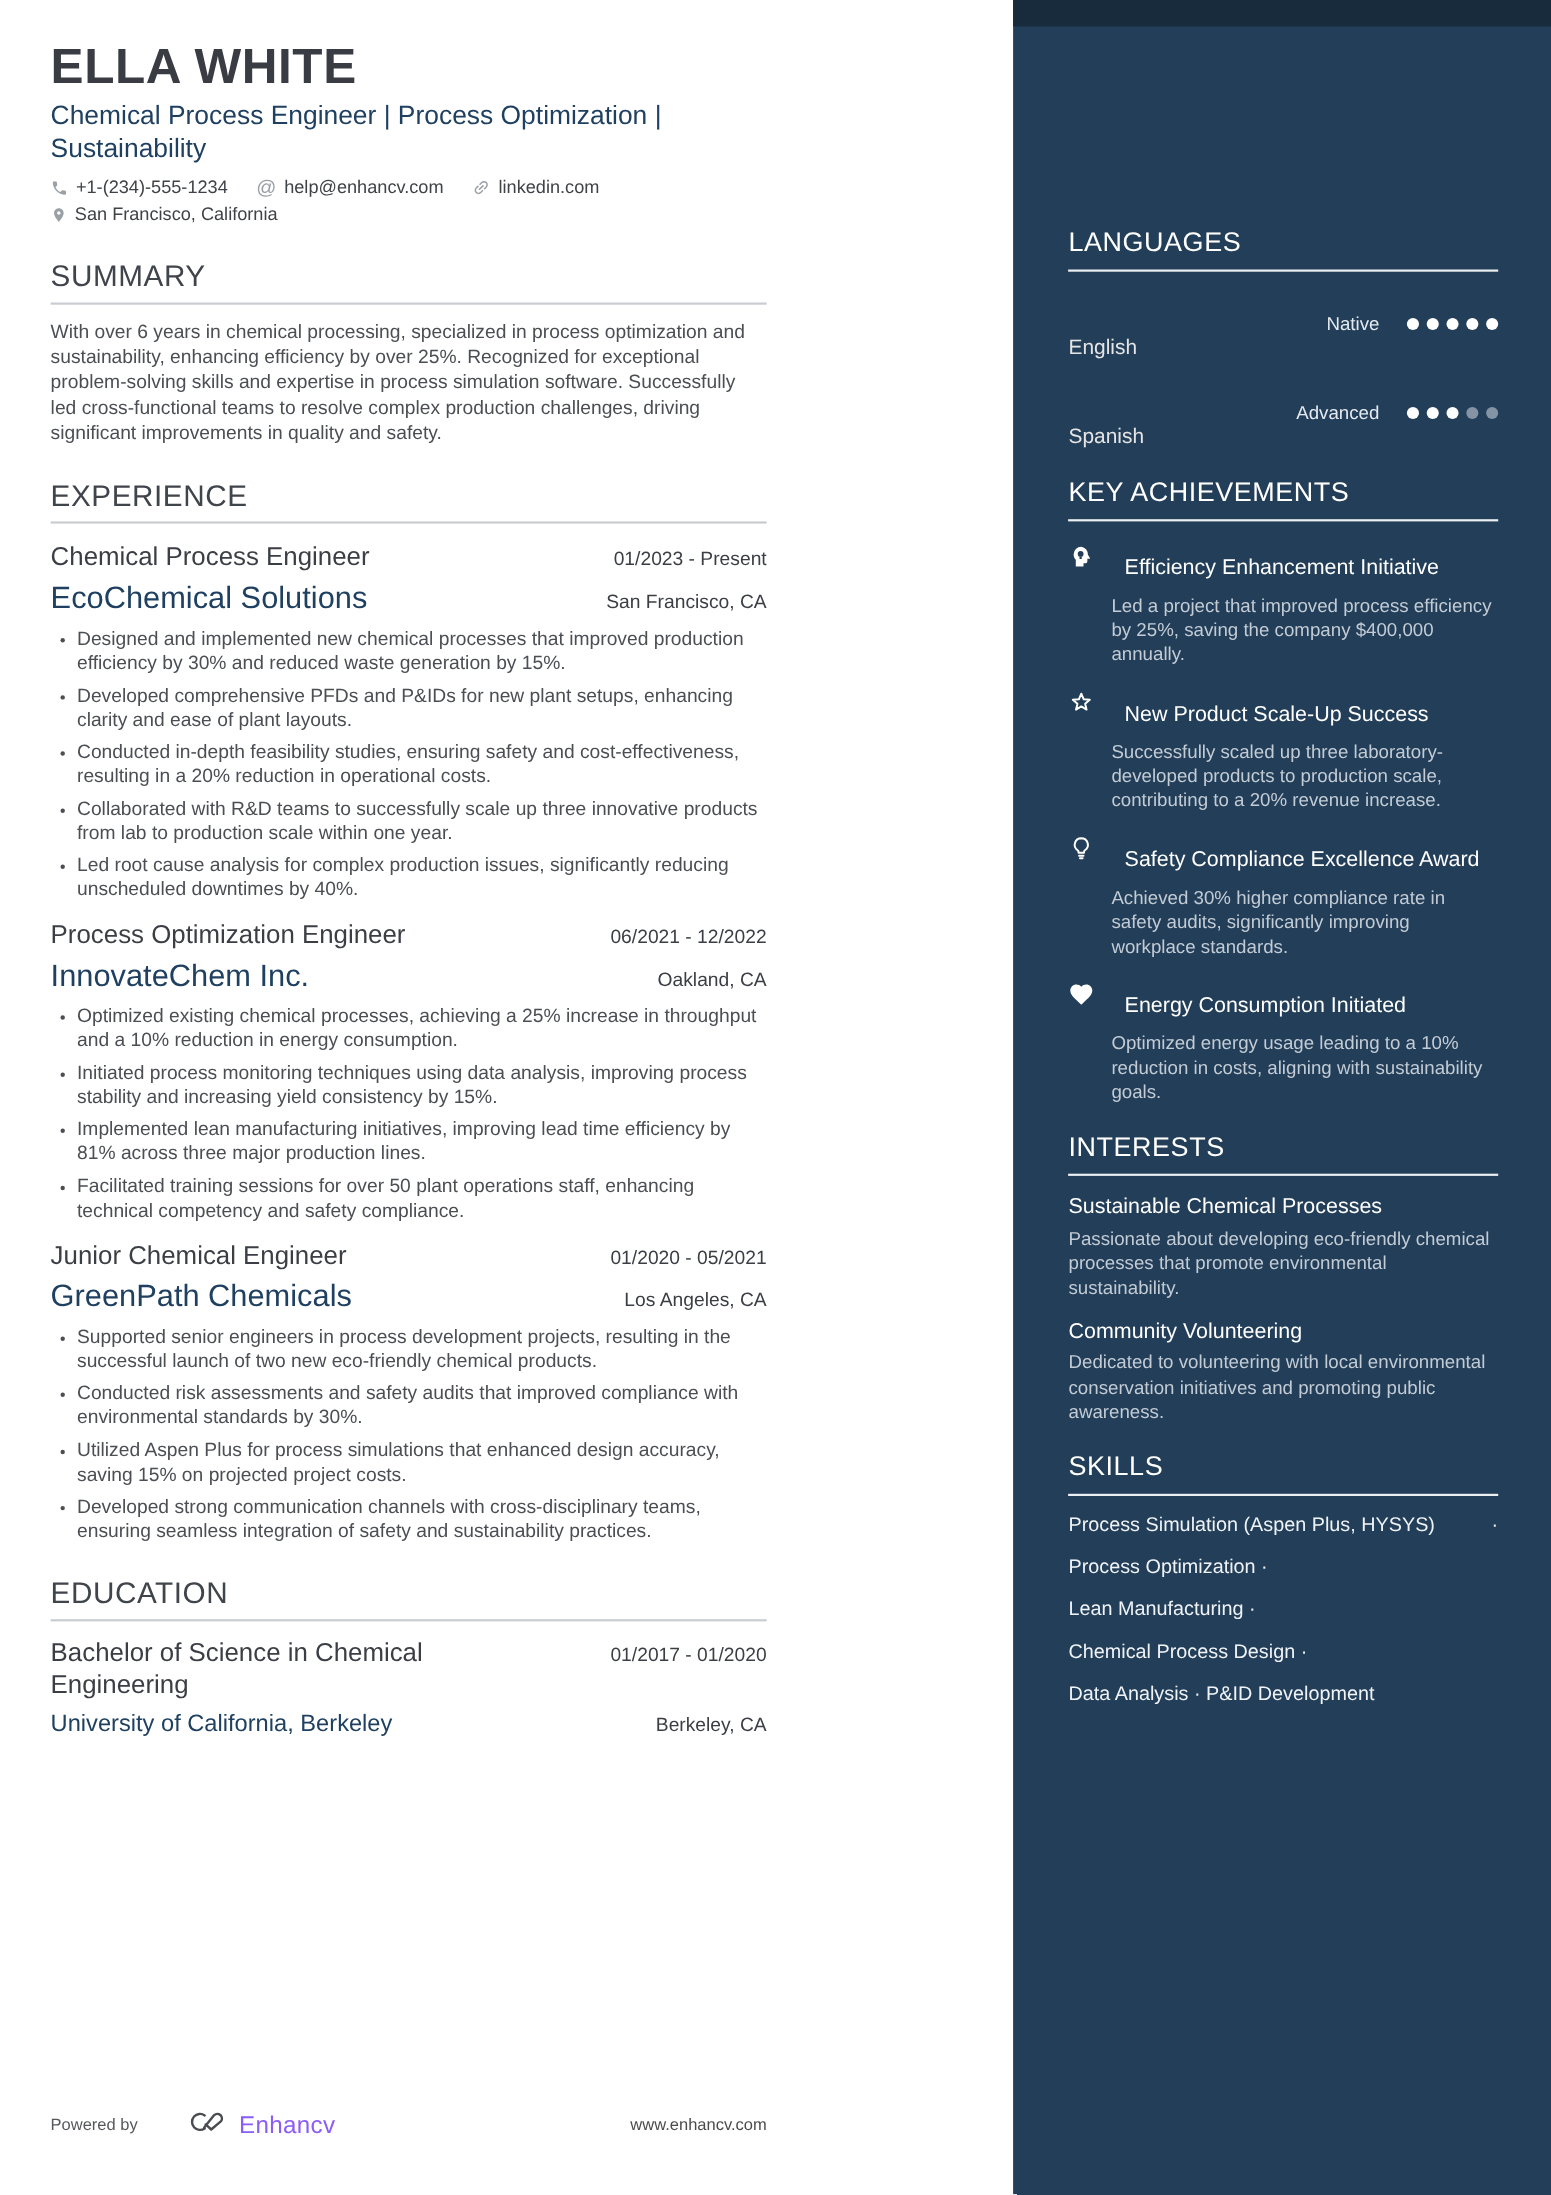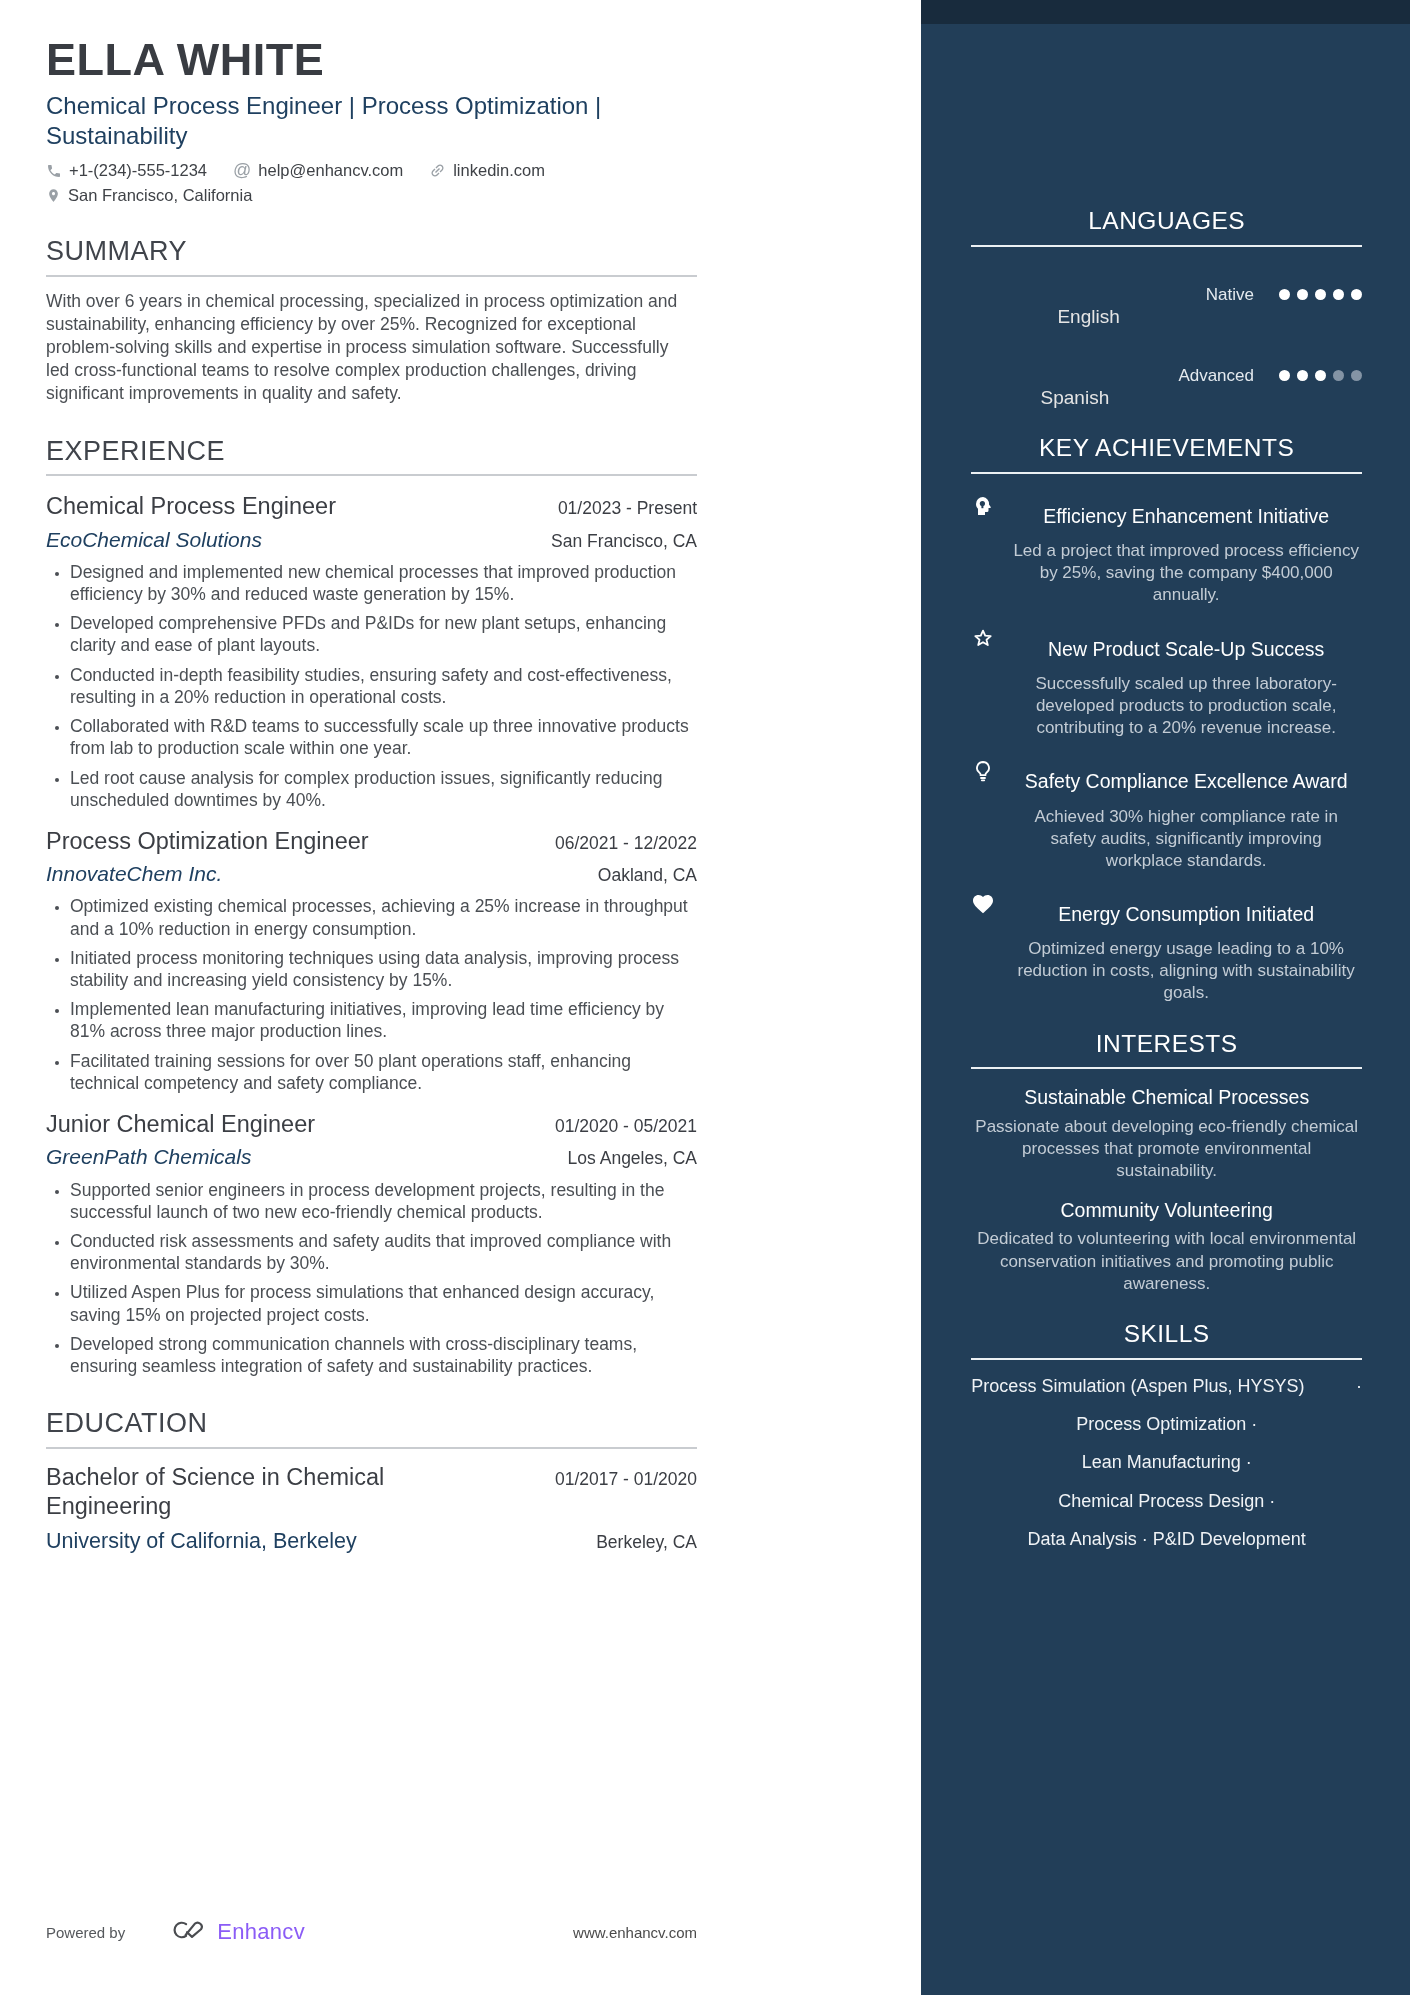--- a/index.html
+++ b/index.html
@@ -42,21 +42,21 @@
   .sec-rule{
     border:none;border-top:2px solid #c9ccd0;margin:9px 0 0 0;width:651px;
   }
   .summary-text{
     margin:13px 0 0 0;font-size:17.5px;line-height:1.32;color:#4b4f54;max-width:648px;
   }
   .job{margin-top:16px;}
   .row{display:flex;justify-content:space-between;align-items:baseline;max-width:651px;}
   .job-name{margin:0;font-size:23.5px;font-weight:500;color:#3b3e44;line-height:1.2;}
   .job-dates{font-size:17.5px;color:#3b3e44;white-space:nowrap;}
-  .company{margin:6px 0 0 0;font-size:21px;font-weight:500;color:#1f4060;line-height:1.2;font-style:italic;}
+  .company{margin:6px 0 0 0;font-size:28px;font-weight:500;color:#1f4060;line-height:1.2;}
   .job-loc{font-size:17.5px;color:#3b3e44;white-space:nowrap;}
   ul.bullets{margin:9px 0 0 0;padding:0 0 0 24px;max-width:648px;}
   ul.bullets li{
     font-size:17.5px;line-height:1.27;color:#4b4f54;margin-bottom:7px;
   }
   ul.bullets li::marker{color:#4b4f54;font-size:14px;}
   .edu-degree{margin:14px 0 0 0;font-size:23.5px;font-weight:500;color:#3b3e44;line-height:1.25;max-width:470px;}
   .edu-school{margin:8px 0 0 0;font-size:21.5px;font-weight:500;color:#1f4060;line-height:1.2;}
   .footer{
     position:absolute;left:46px;bottom:48px;width:651px;
@@ -64,21 +64,20 @@
   }
   .powered-by{font-size:15px;color:#55585c;}
   .logo{margin-left:42px;margin-right:10px;}
   .brand{font-size:22px;color:#8b5cf6;letter-spacing:.3px;}
   .site{margin-left:auto;font-size:15px;color:#4b4b4b;}
   
   .sidebar{
     position:relative;width:555px;box-sizing:border-box;
     background:#223E58;color:#fff;
     padding:0 48px 0 50px;
-    text-align:center;
   }
   .top-strip{
     position:absolute;top:0;left:0;right:0;height:24px;background:#182B3D;
   }
   .sb-section{margin-top:26px;}
   .sb-section.first{margin-top:208px;}
   .sb-head{
     margin:0;font-size:24.5px;font-weight:500;color:#ffffff;
     letter-spacing:.5px;line-height:1.1;
   }

